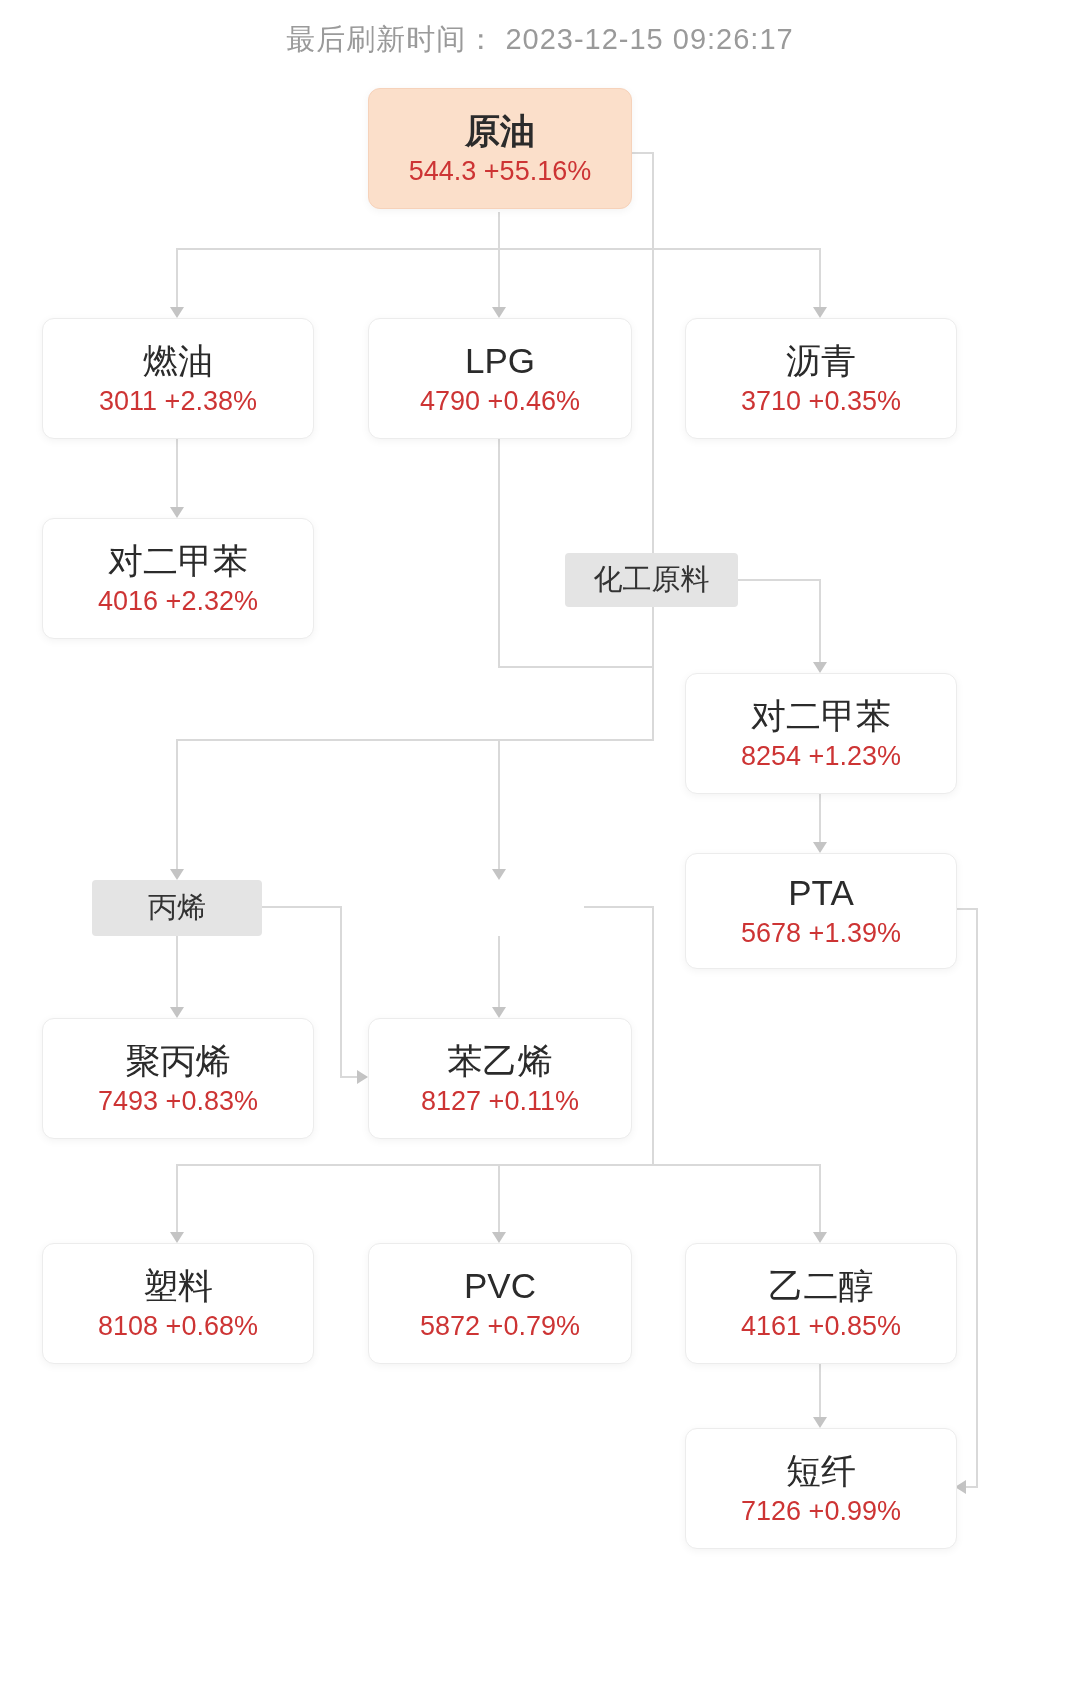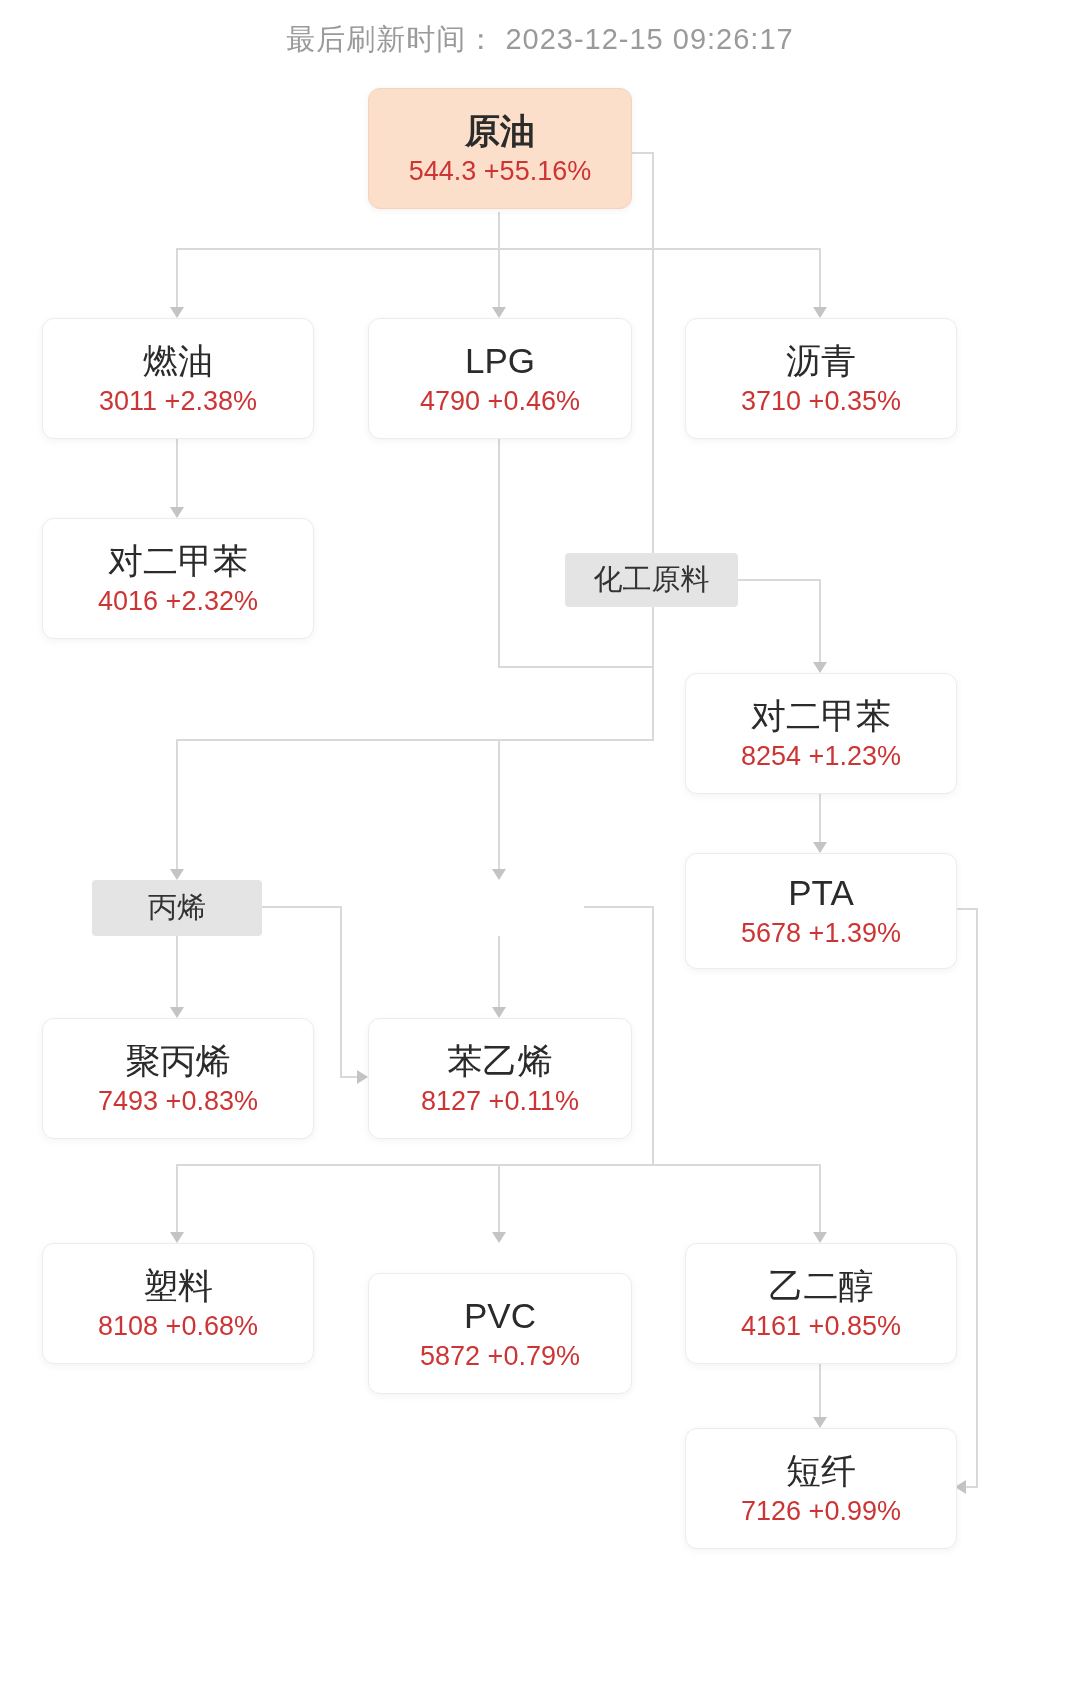--- a/index.html
+++ b/index.html
@@ -149,21 +149,21 @@
   <div class="node" style="left:368px;top:1018px;width:262px;height:119px">
     <div class="node-title">苯乙烯</div>
     <div class="node-price">8127 +0.11%</div>
   </div>
 
   <div class="node" style="left:42px;top:1243px;width:270px;height:119px">
     <div class="node-title">塑料</div>
     <div class="node-price">8108 +0.68%</div>
   </div>
 
-  <div class="node" style="left:368px;top:1273px;width:262px;height:119px">
+  <div class="node" style="left:368px;top:1243px;width:262px;height:119px">
     <div class="node-title">PVC</div>
     <div class="node-price">5872 +0.79%</div>
   </div>
 
   <div class="node" style="left:685px;top:1243px;width:270px;height:119px">
     <div class="node-title">乙二醇</div>
     <div class="node-price">4161 +0.85%</div>
   </div>
 
   <div class="node" style="left:685px;top:1428px;width:270px;height:119px">

